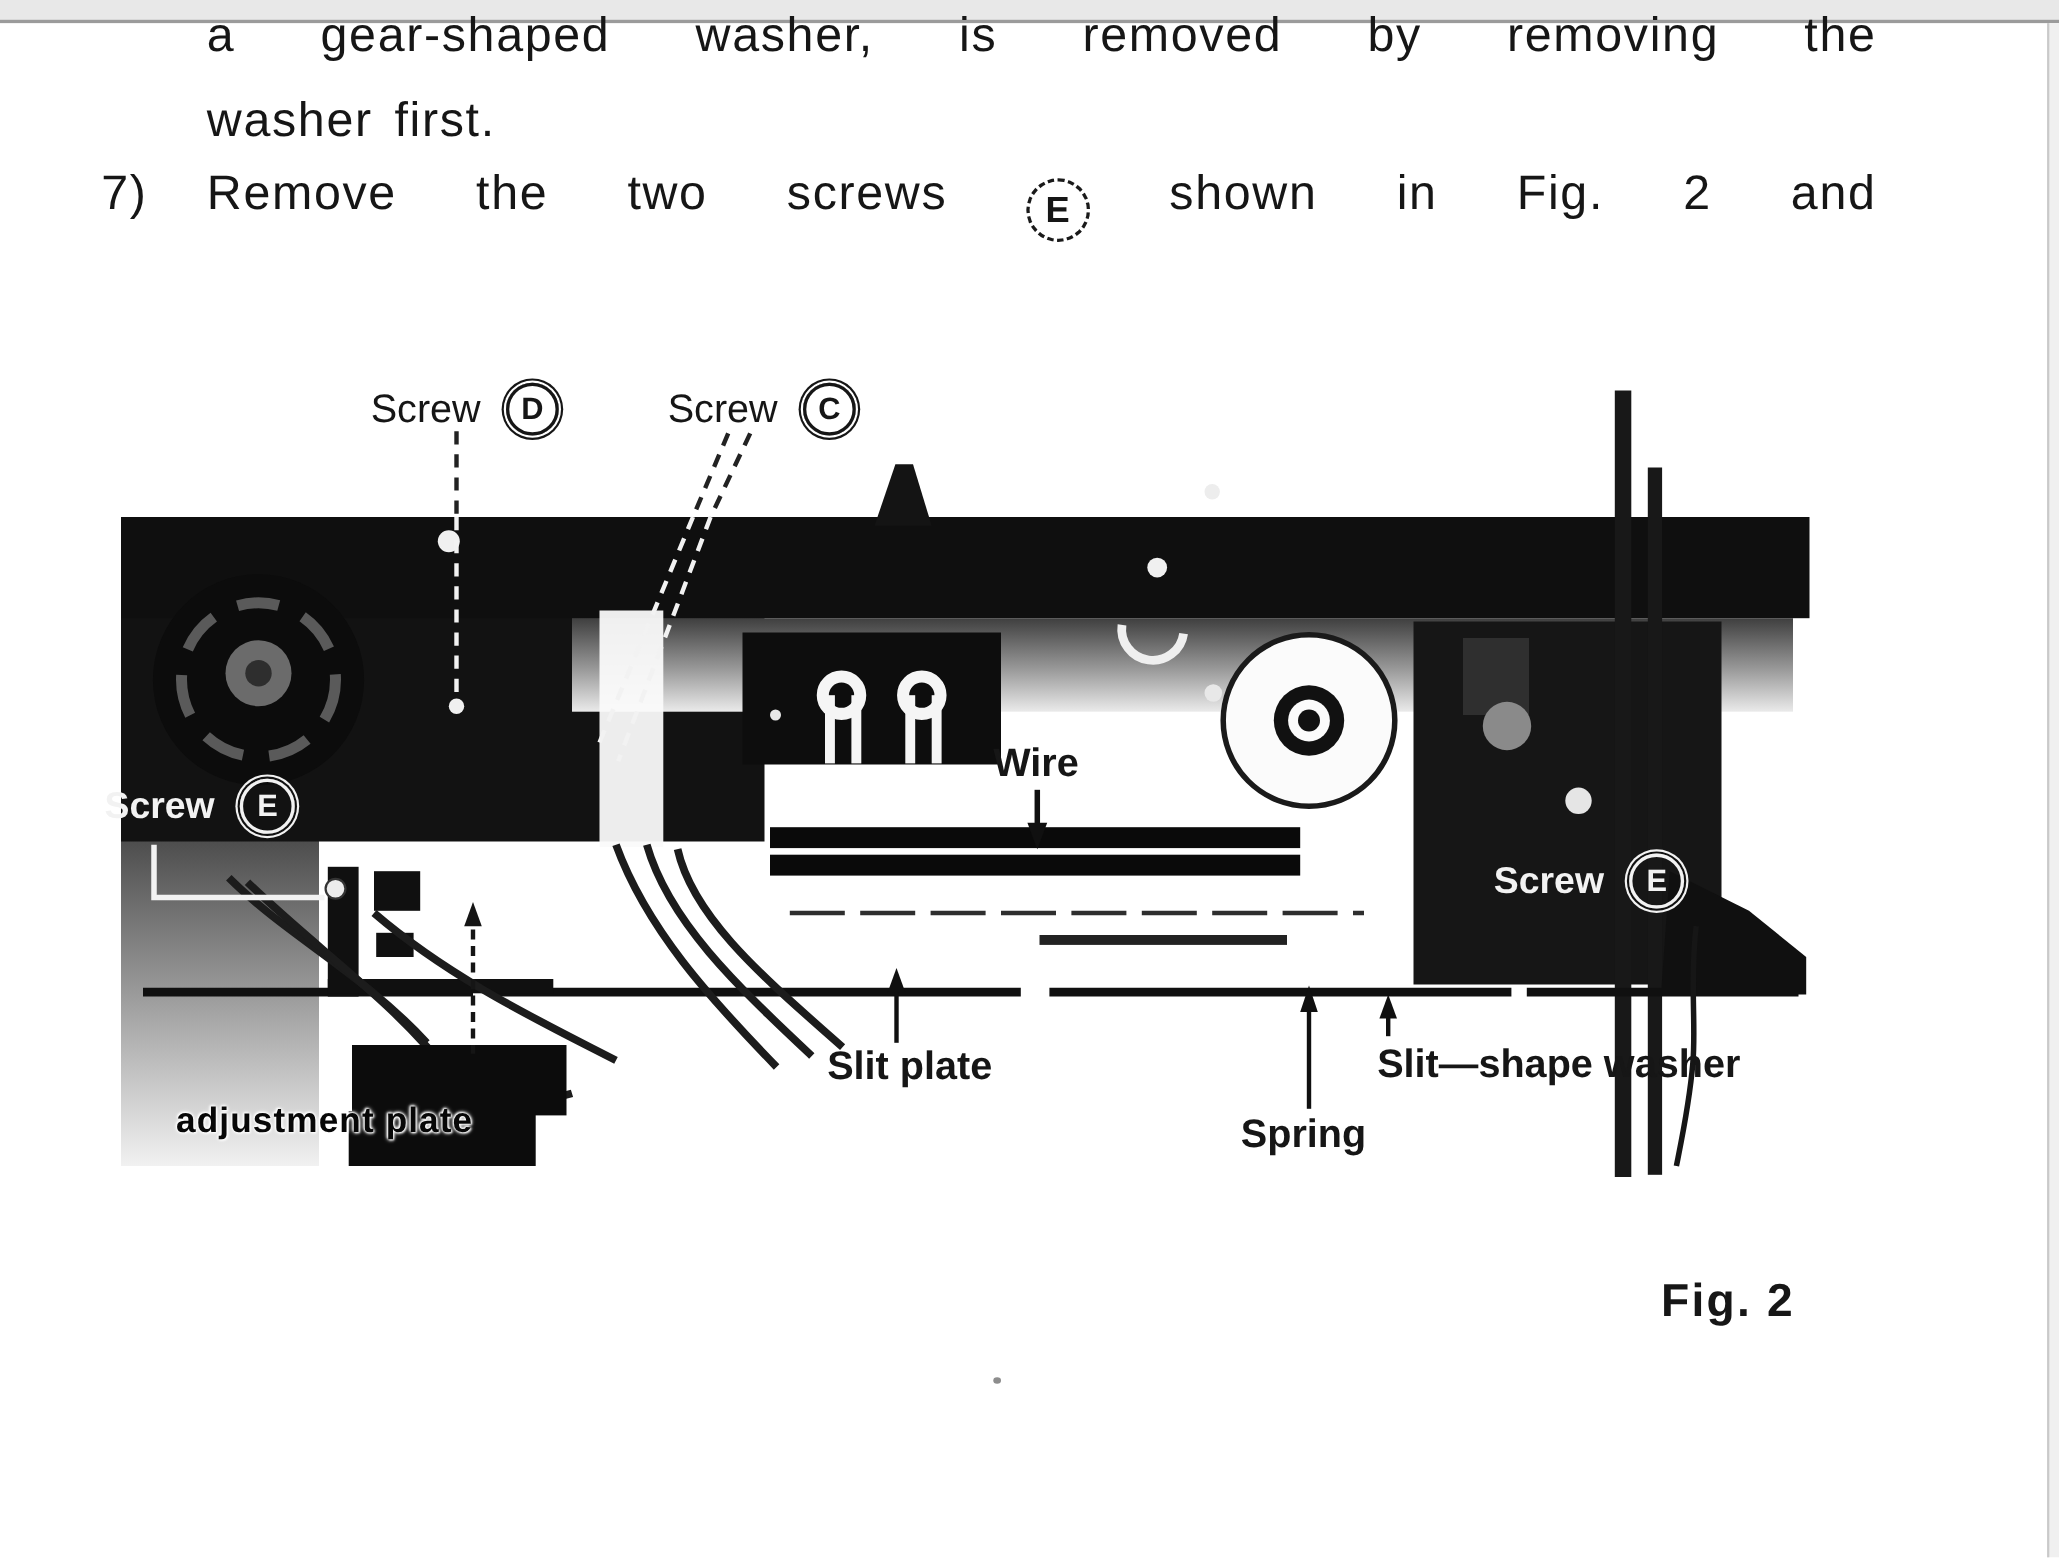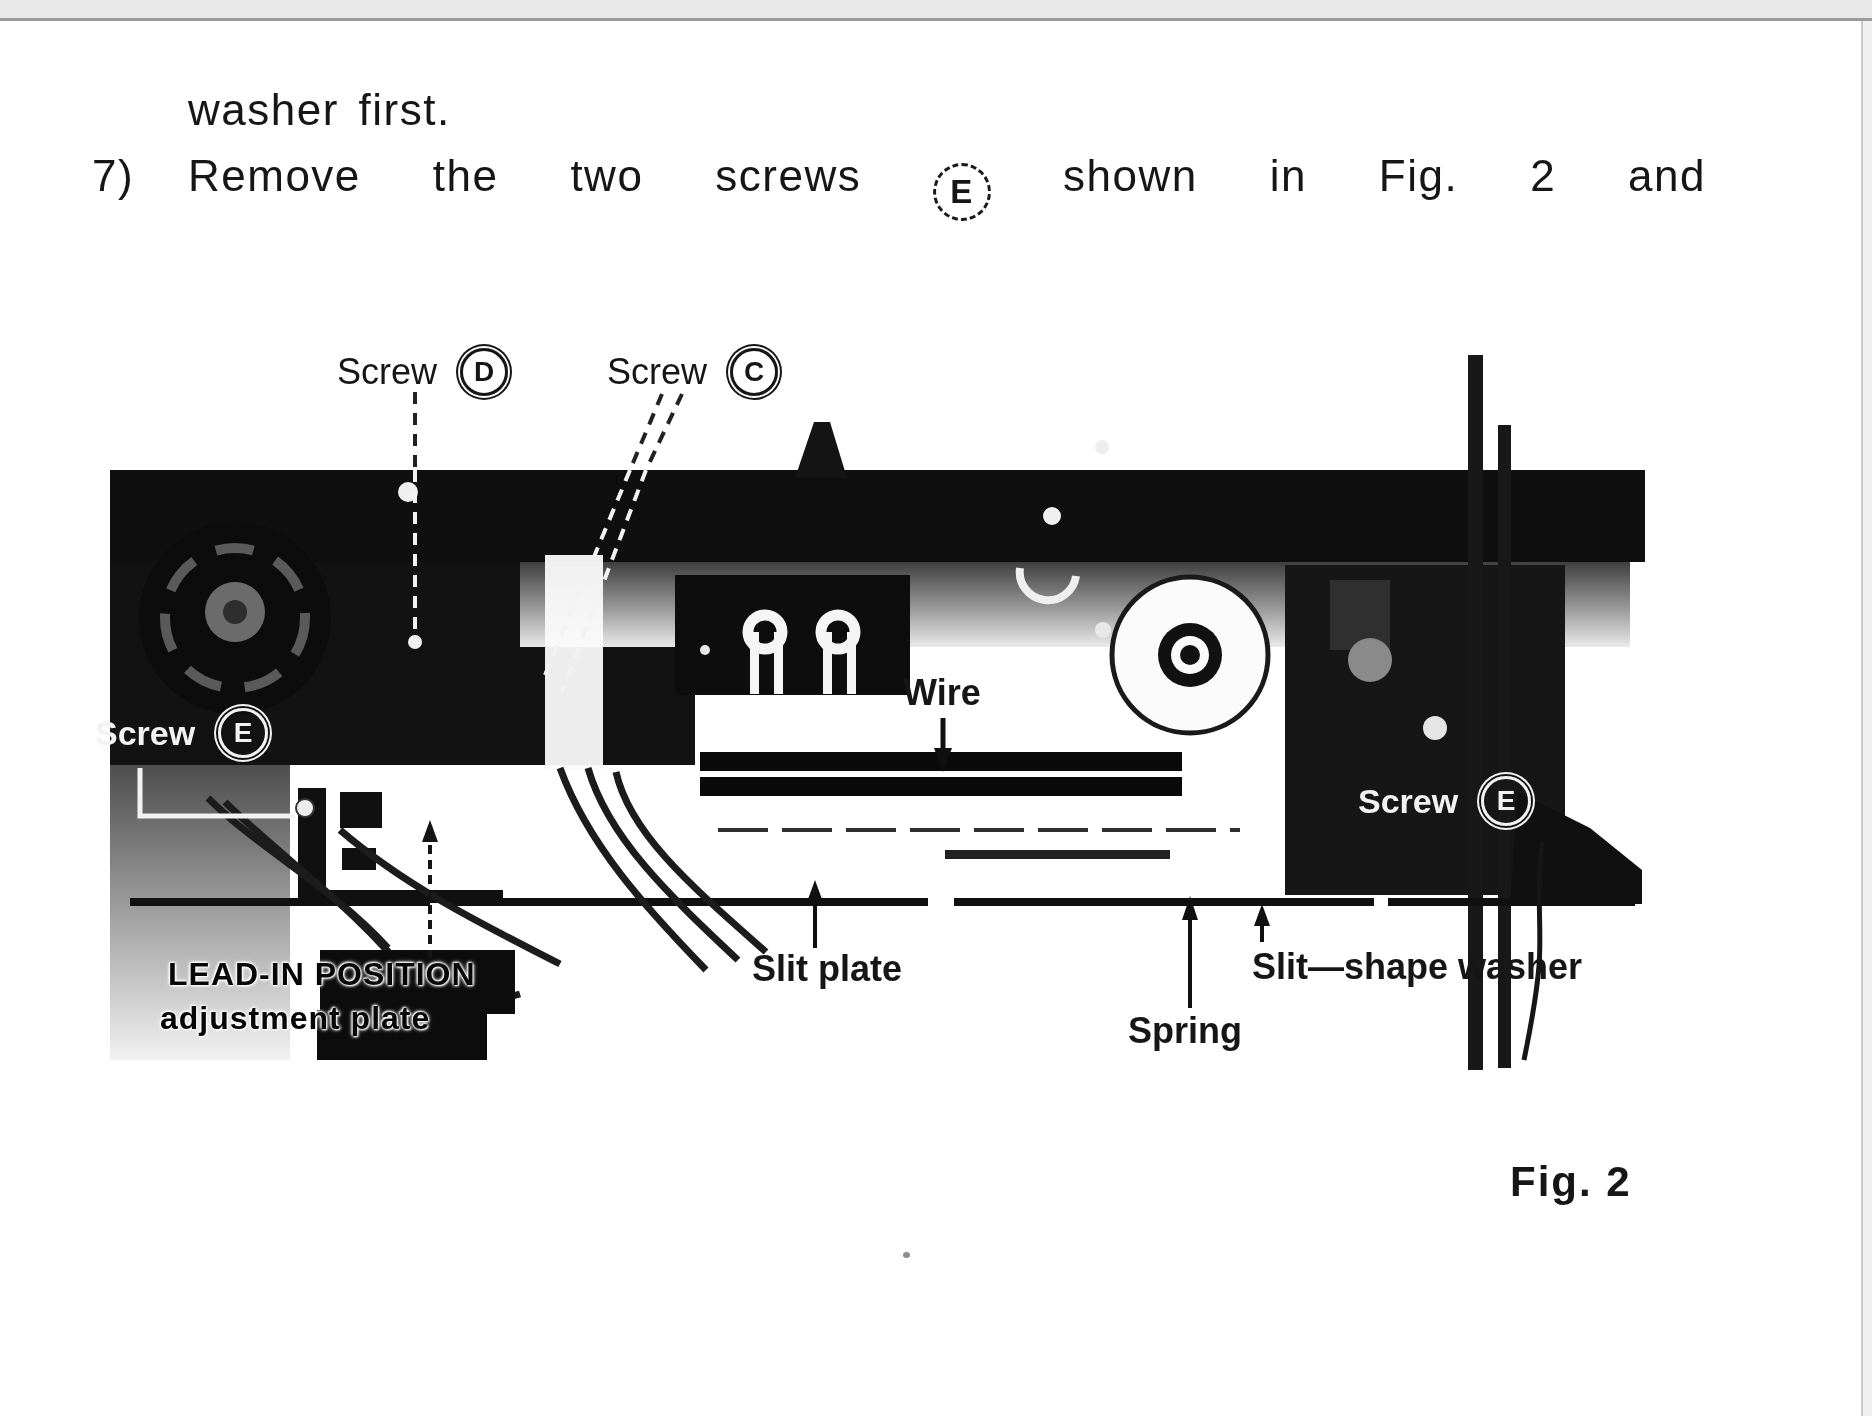--- a/index.html
+++ b/index.html
@@ -32,20 +32,21 @@
   svg{position:absolute;left:90px;top:330px;}
 </style>
 </head>
 <body>
 
 <div class="page">
 
   <div class="top-strip"></div>
   <div class="right-strip"></div>
 
+  <div class="t jline" style="top:6px">a gear-shaped washer, is removed by removing the</div>
   <div class="t" style="top:84px;left:188px">washer first.</div>
   <div class="t" style="top:150px;left:92px">7)</div>
   <div class="t jline" style="top:150px">
     <span>Remove the two screws</span>
     <span class="badge body-badge">E</span>
     <span>shown in Fig. 2 and</span>
   </div>
 
   <svg width="1590" height="790" viewBox="0 0 1590 790">
     <defs>
@@ -190,18 +191,17 @@
     <span class="badge w-badge">E</span>
   </div>
   <div class="lbl wlbl" style="left:1358px;top:776px;font-size:34px">
     <span>Screw</span>
     <span class="badge w-badge">E</span>
   </div>
   <div class="lbl bold" style="left:903px;top:672px">Wire</div>
   <div class="lbl bold" style="left:752px;top:948px">Slit plate</div>
   <div class="lbl bold" style="left:1128px;top:1010px">Spring</div>
   <div class="lbl bold" style="left:1252px;top:946px">Slit—shape washer</div>
-  <div class="leadin" style="left:168px;top:956px">LEAD-IN POSITION</div>
   <div class="leadin" style="left:160px;top:1000px">adjustment plate</div>
 
   <div class="figcap">Fig. 2</div>
   <div class="speck"></div>
 </div>
 
 </body></html>

